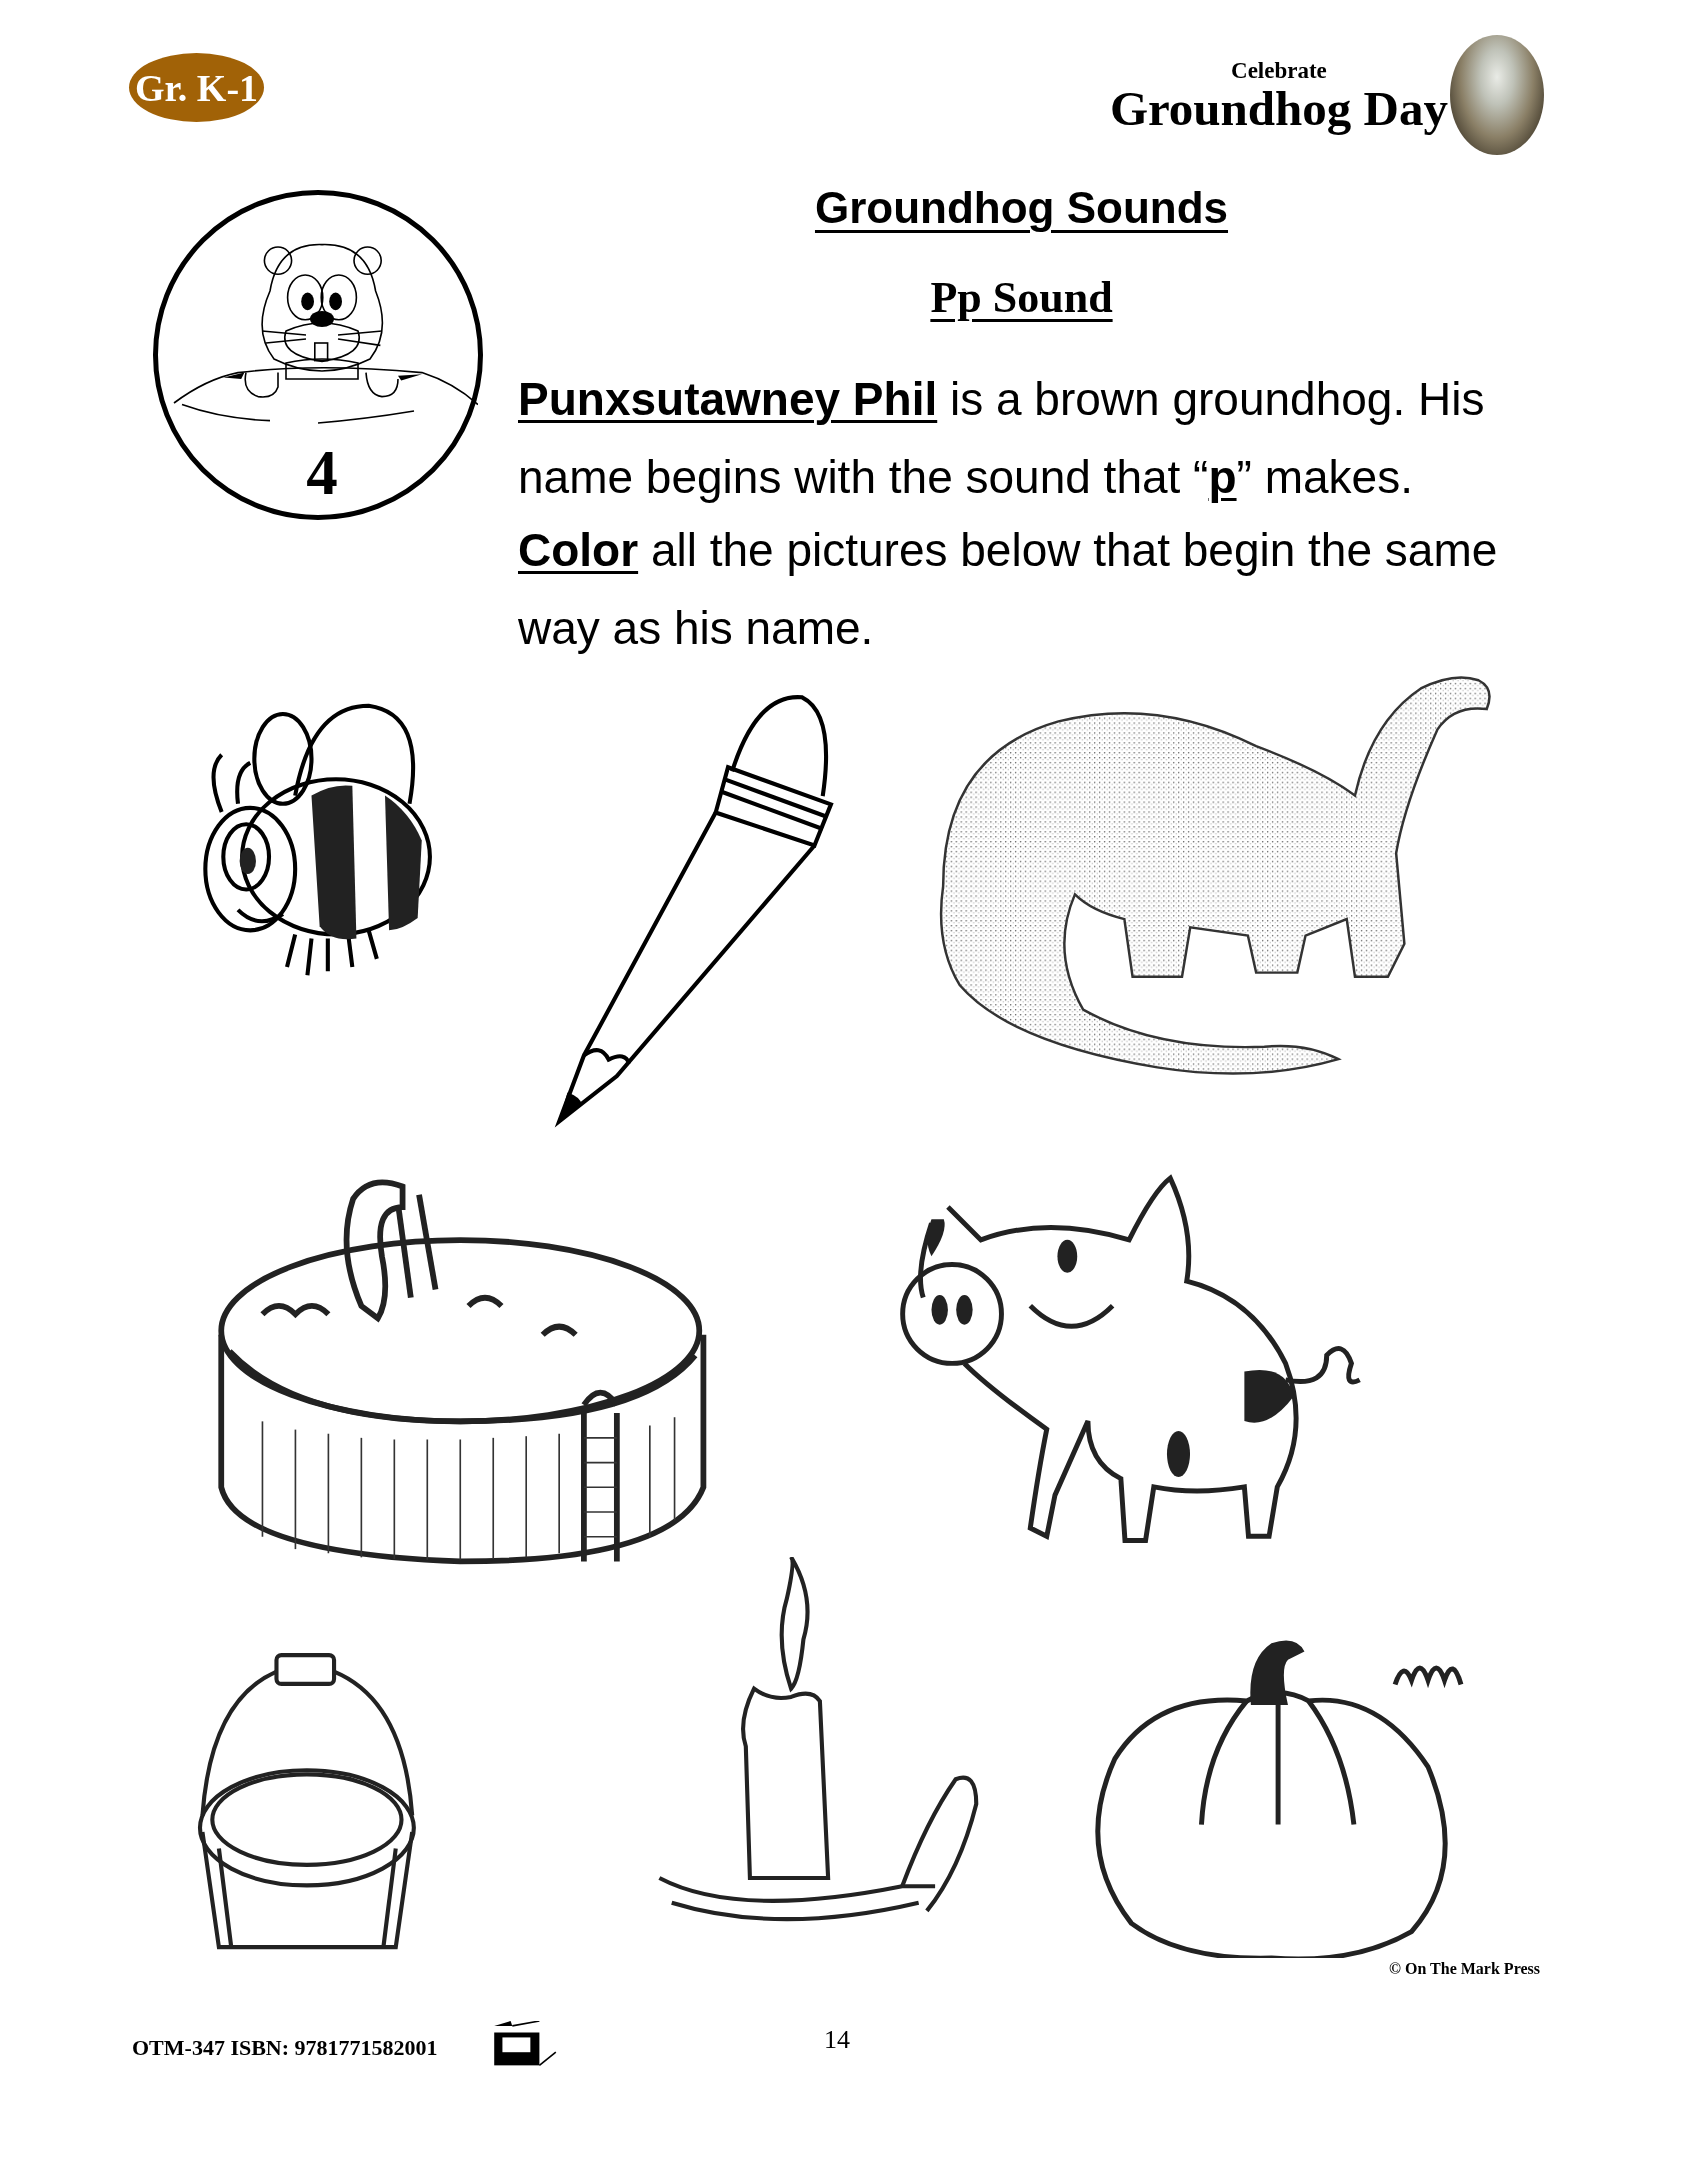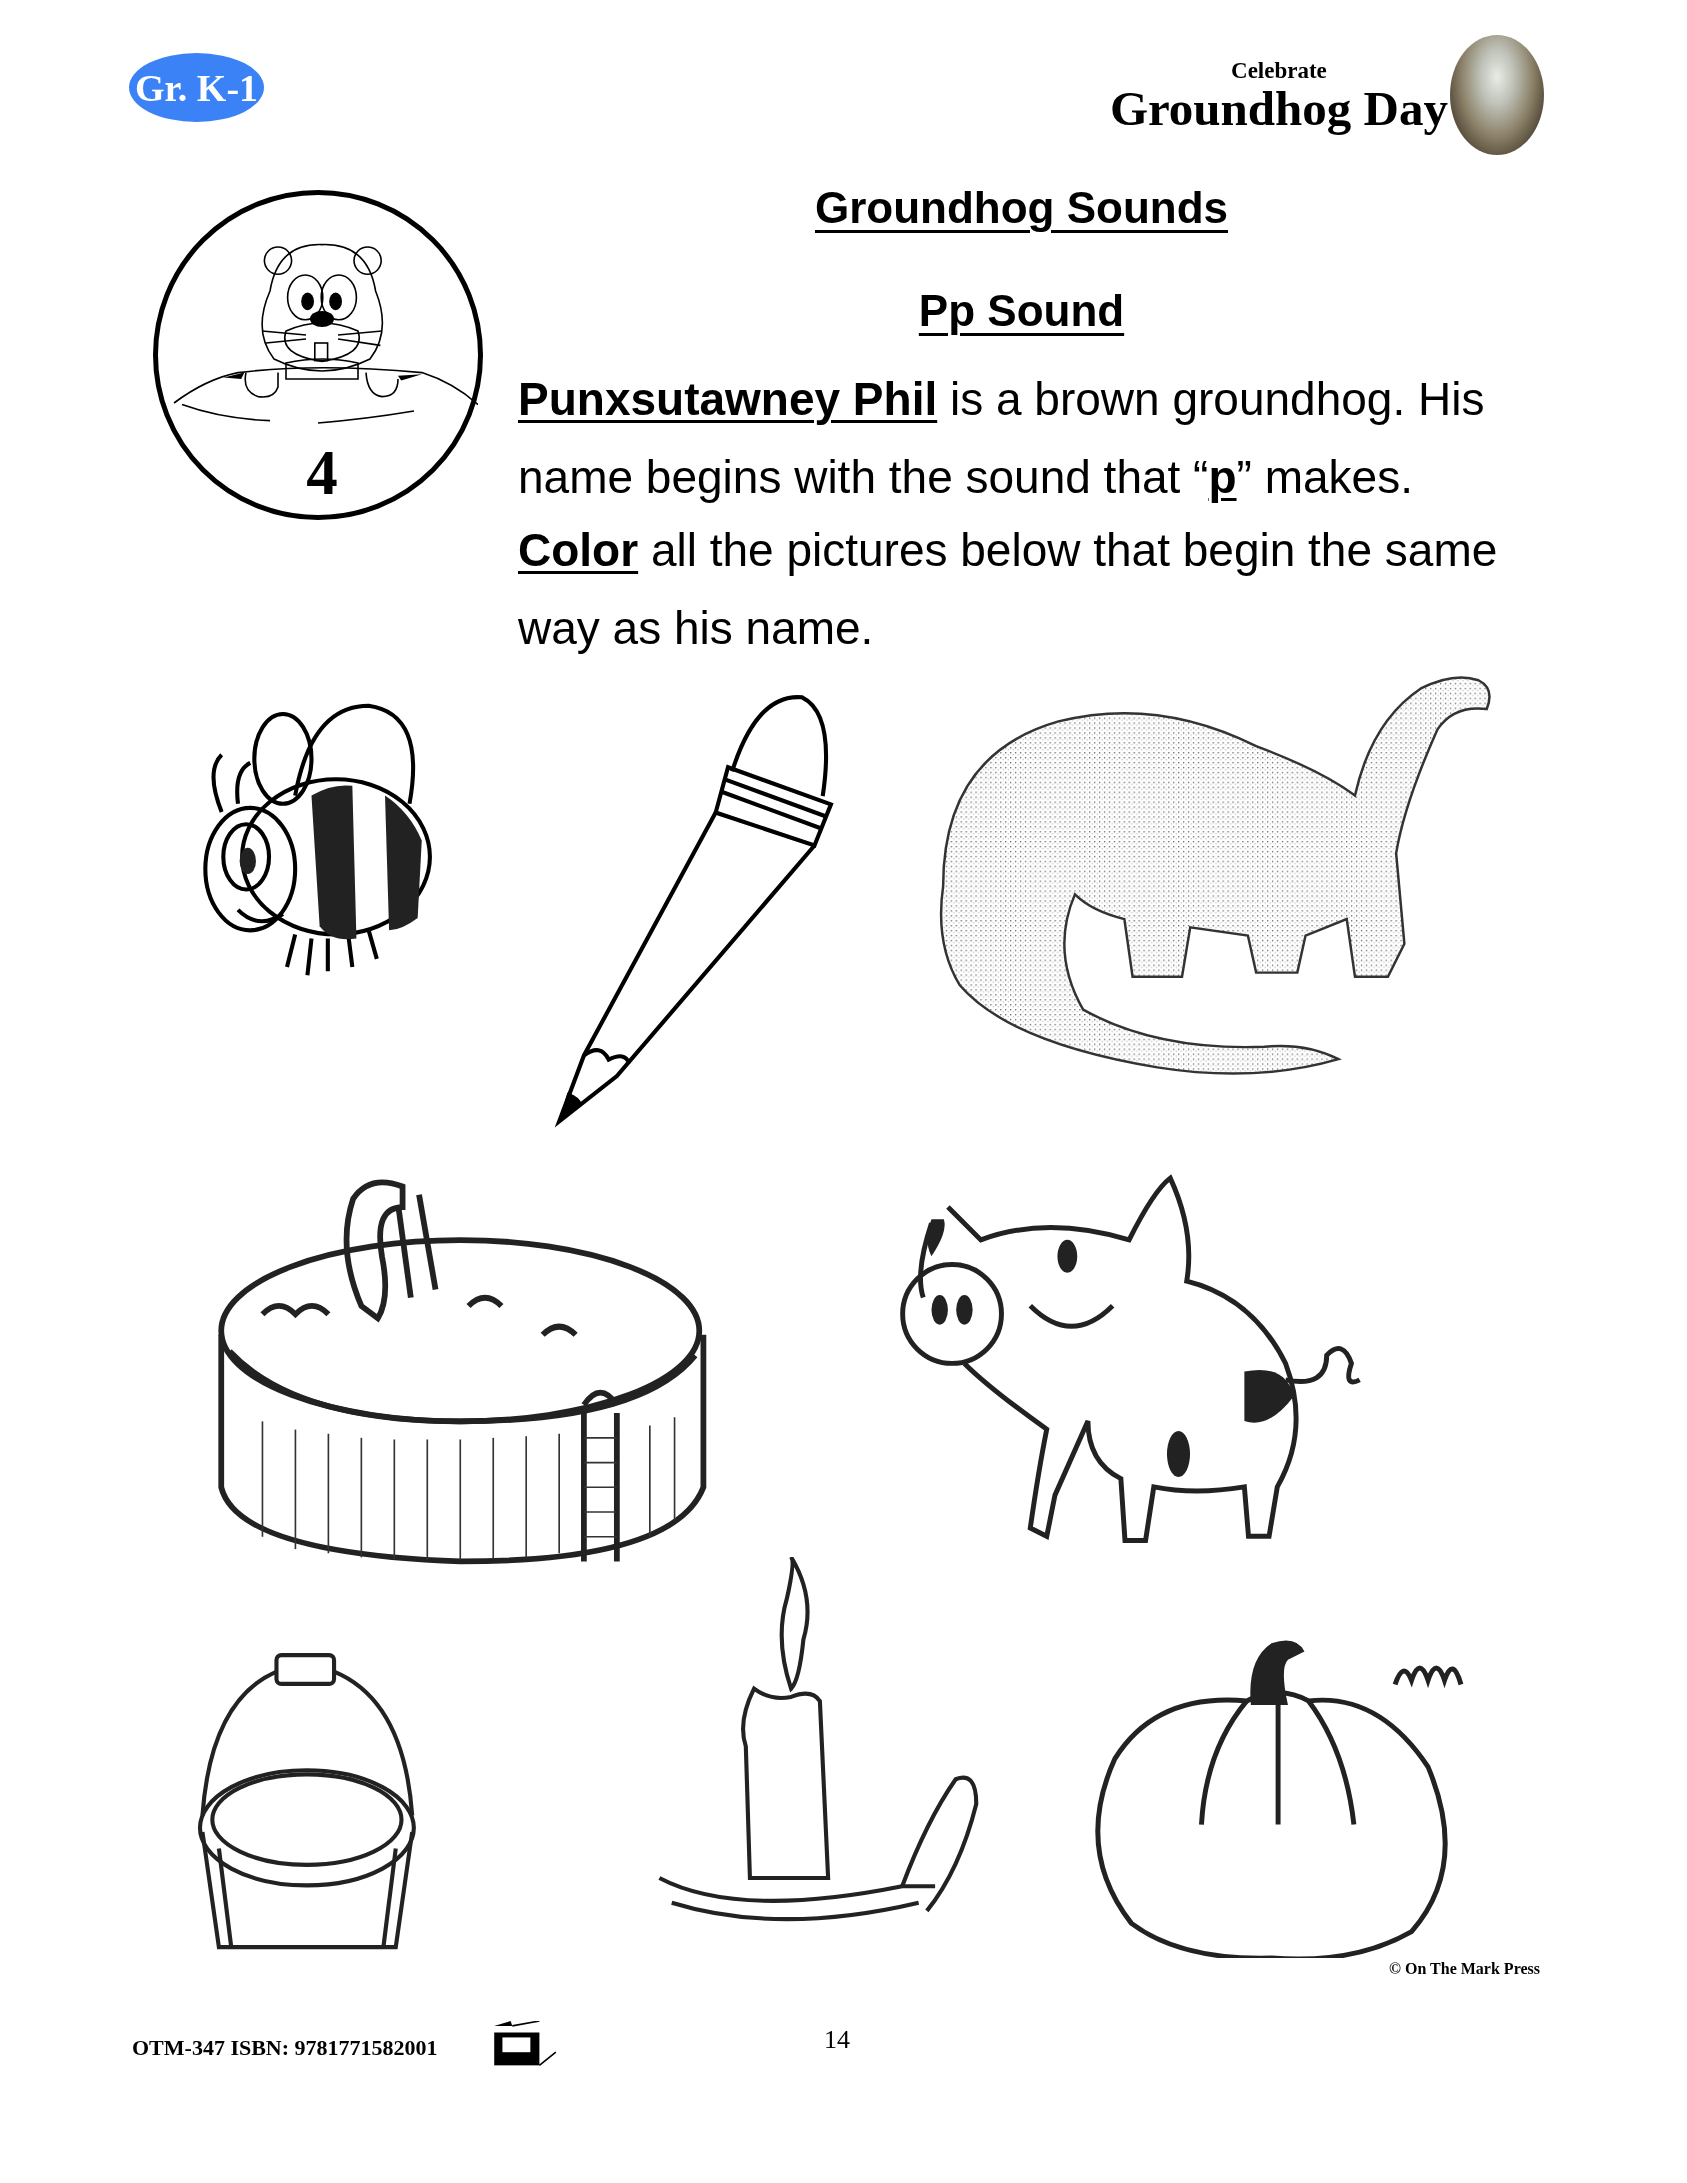--- a/index.html
+++ b/index.html
@@ -1,33 +1,33 @@
 <!DOCTYPE html>
 <html style="font-size:13px"><head>
 <meta charset="utf-8">
 <style>
   html, body { margin:0; padding:0; background:#ffffff; }
   body { width:1687px; height:2183px; position:relative; overflow:hidden; font-family:"Liberation Sans", sans-serif; color:#000; }
   .abs { position:absolute; }
 
-  .grade-badge { left:129px; top:53px; width:135px; height:69px; border-radius:50%; background:#3b82f6; color:#fff;
+  .grade-badge { left:129px; top:53px; width:135px; height:69px; border-radius:50%; background:#a16207; color:#fff;
     font-family:"Liberation Serif", serif; font-weight:bold; font-size:38px; display:flex; align-items:center; justify-content:center; }
 
   .series-title { right:148px; top:59px; text-align:center; font-family:"Liberation Serif", serif; font-weight:bold; line-height:1; }
   .series-title .celebrate { display:block; font-size:23px; }
   .series-title .groundhog { display:block; font-size:49px; margin-top:2px; }
   .photo-oval { left:1450px; top:35px; width:94px; height:120px; border-radius:50%;
     background: radial-gradient(ellipse at 50% 35%, #e9ebe6 0%, #bfc2b8 25%, #8a7f66 55%, #4a4232 80%, #e6e6e2 100%); }
 
   .lesson-circle { left:153px; top:190px; width:330px; height:330px; border:5px solid #000; border-radius:50%; box-sizing:border-box; }
   .lesson-number { left:157px; top:437px; width:330px; text-align:center; font-family:"Liberation Serif", serif; font-weight:bold; font-size:63px; }
 
   .heading { left:519px; width:1005px; text-align:center; font-weight:bold; text-decoration:underline; text-decoration-thickness:3.3px; text-underline-offset:6.6px; }
   .h1 { top:183px; font-size:44px; }
-  .h2 { top:286px; font-size:44px; }
+  .h2 { top:272px; font-size:44px;font-family:Liberation Serif, serif; }
 
   .para { left:518px; width:1038px; font-size:46px; line-height:78px; }
   .para b { font-weight:bold; text-decoration:underline; text-decoration-thickness:3.3px; text-underline-offset:5px; }
   .p1 { top:360px; }
   .p2 { top:511px; }
 
   .pic svg { width:100%; height:100%; display:block; }
 
   .footer { top:2028px; font-family:"Liberation Serif", serif; }
   .footer-left { left:125px; font-weight:bold; font-size:22px; top:2035px;margin-left:7px; }

